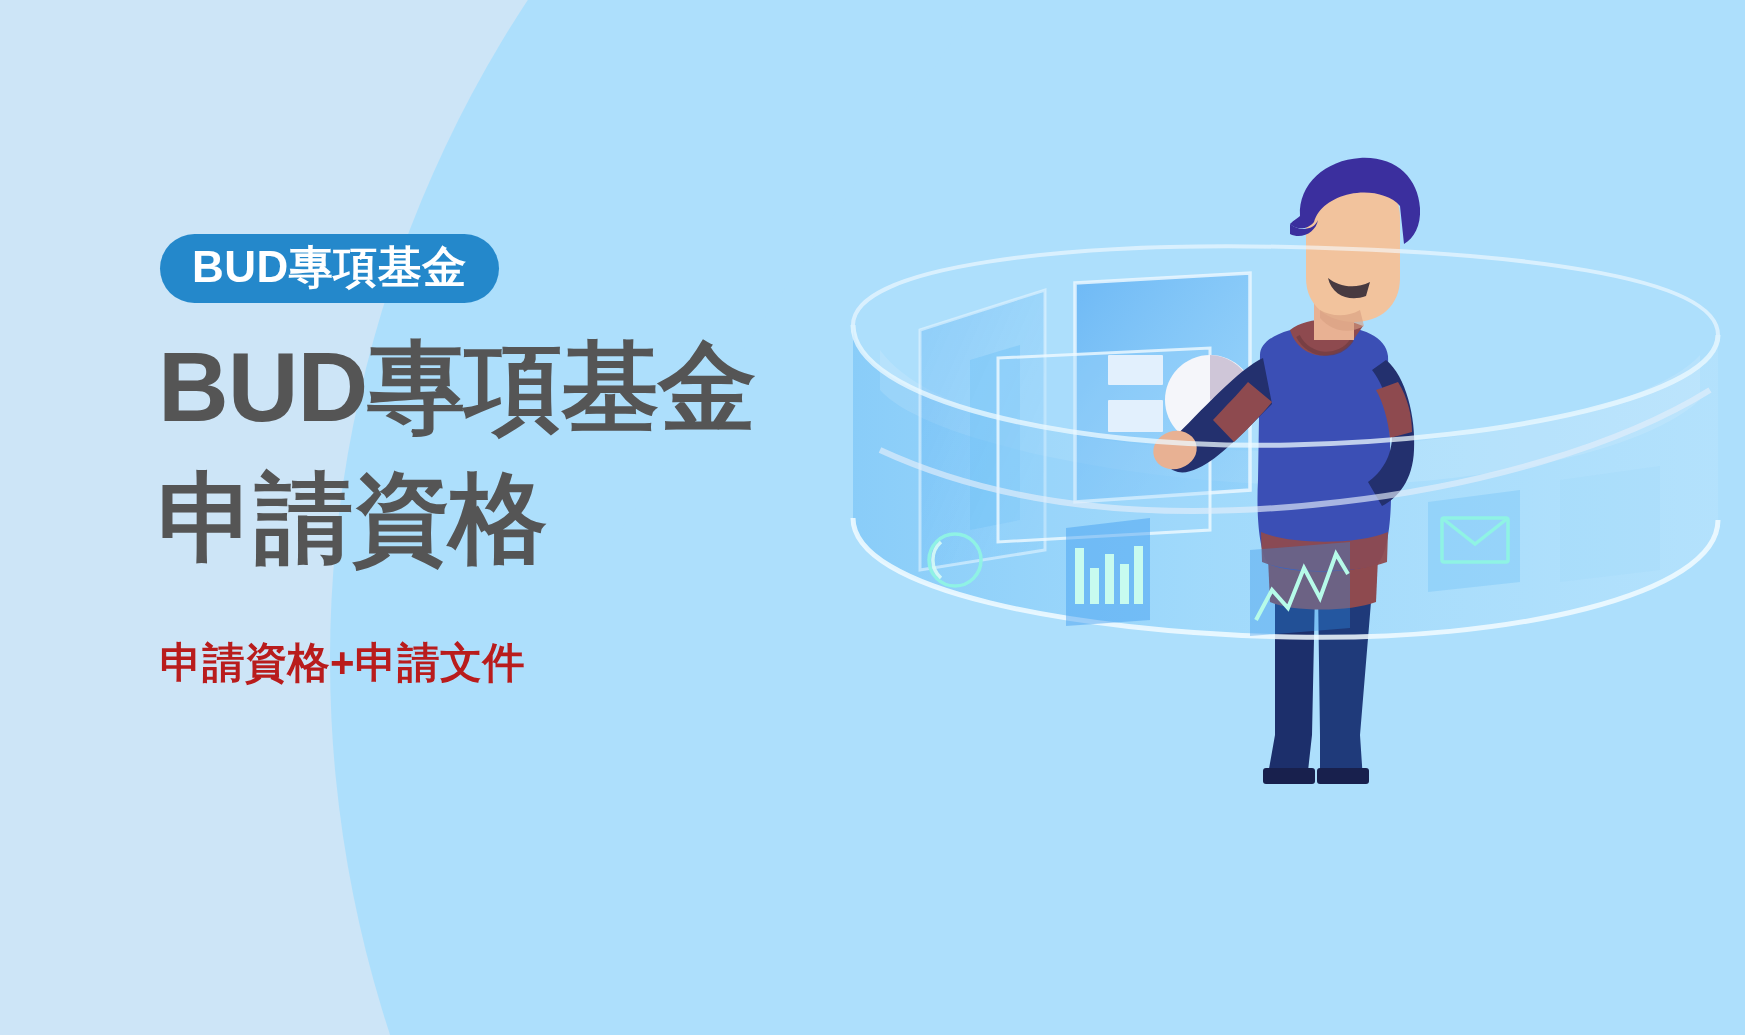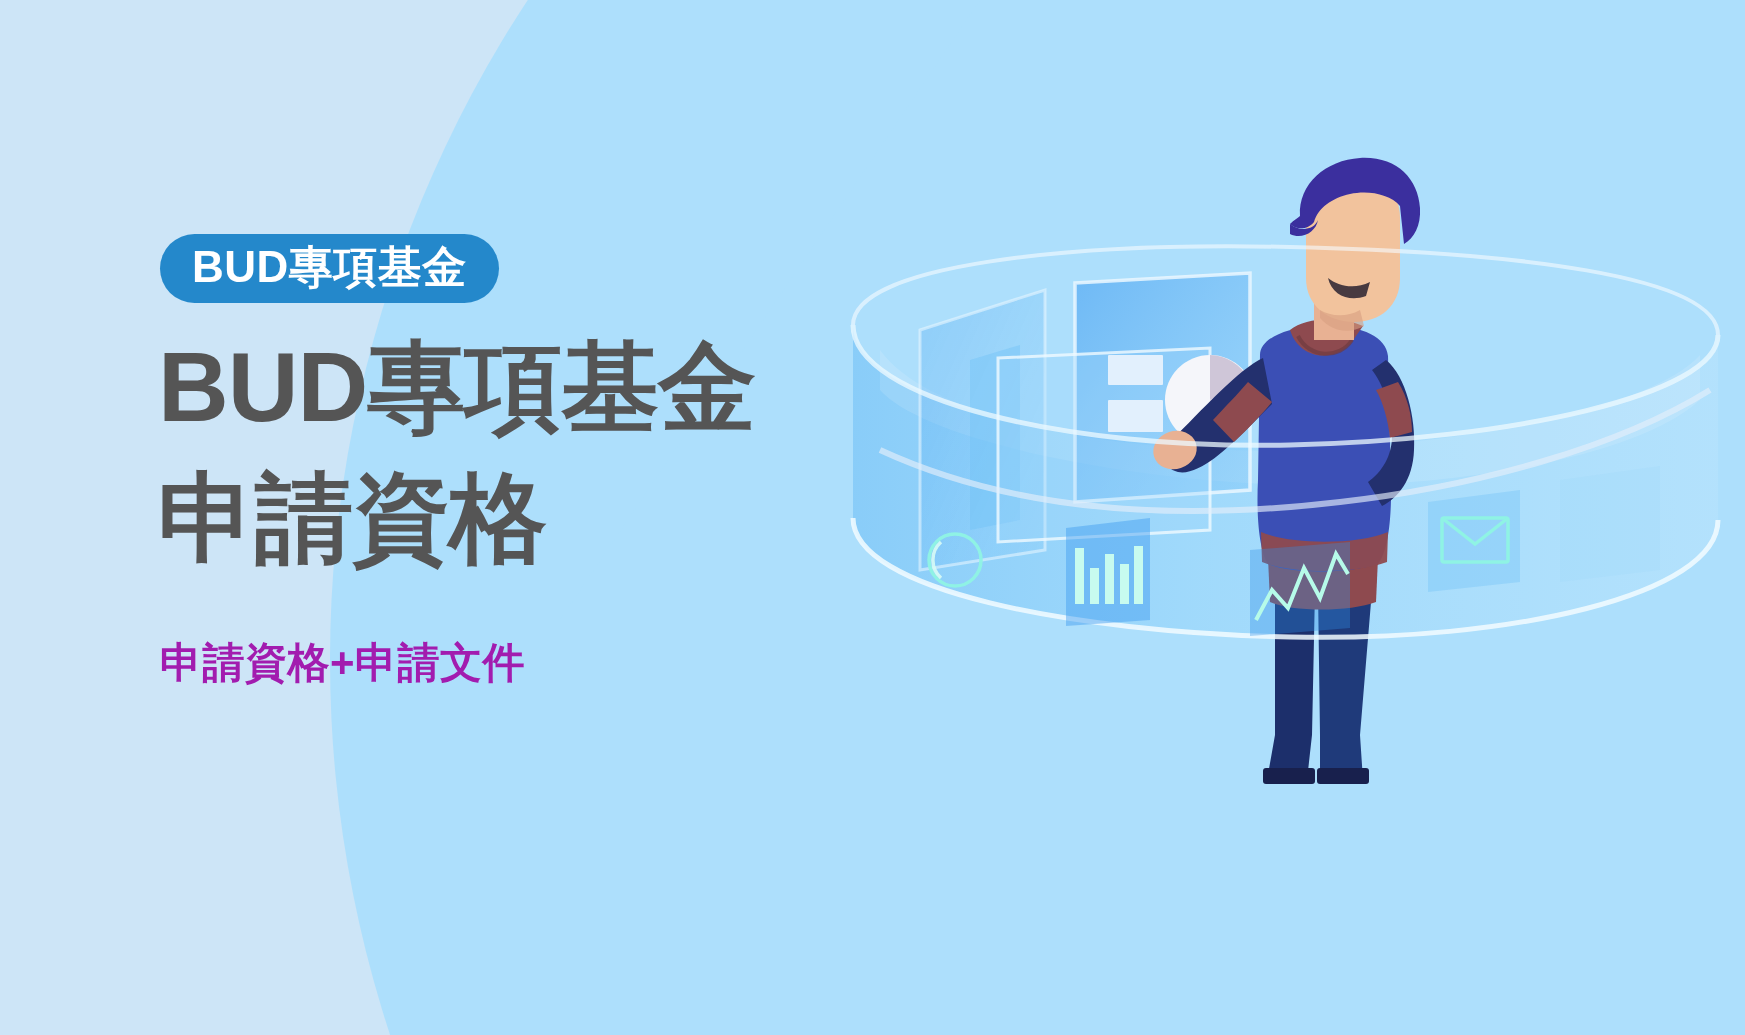--- a/index.html
+++ b/index.html
@@ -48,21 +48,21 @@
     color:#555555;
     font-size:98px;font-weight:bold;
     line-height:1.34;
     letter-spacing:-1px;
     white-space:nowrap;
   }
   .headline .hl-line{display:block;}
 
   .subtitle{
     position:absolute;left:160px;top:635px;
-    color:#a21caf;
+    color:#b91c1c;
     font-size:42px;font-weight:bold;
     letter-spacing:0.5px;
     white-space:nowrap;
   }
 
   
   .illus{position:absolute;left:820px;top:150px;width:925px;height:640px;}
   .illus svg{display:block;}
 </style>
 </head>

